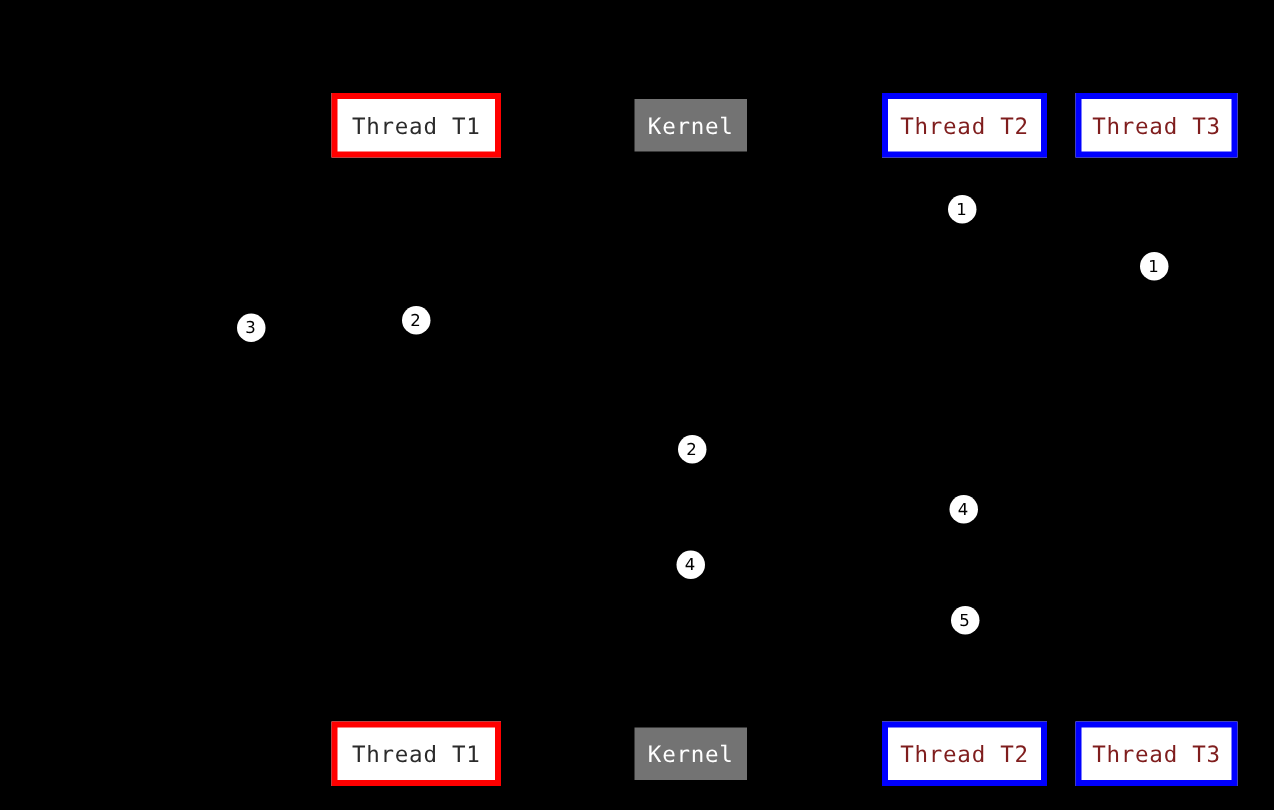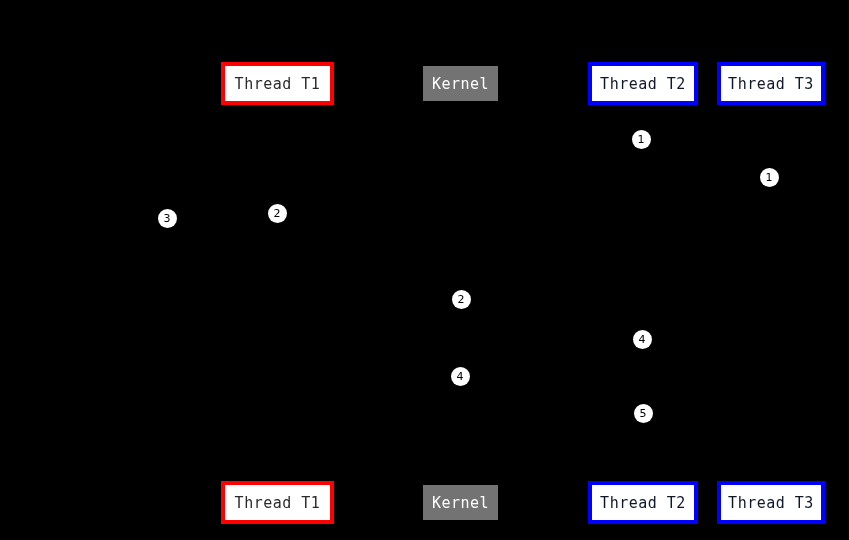--- a/index.html
+++ b/index.html
@@ -29,21 +29,21 @@
     white-space: nowrap;
   }
   .participant.thread-red {
     background: #ffffff;
     border: 4px solid #ff0000;
     color: #2b2b2b;
   }
   .participant.thread-blue {
     background: #ffffff;
     border: 4px solid #0000ff;
-    color: #0f172a;
+    color: #7f1d1d;
   }
   .participant.kernel {
     background: #737373;
     border: 0 solid #0000ff;
     color: #ffffff;
   }
 
   
   .lifeline {
     position: absolute;

